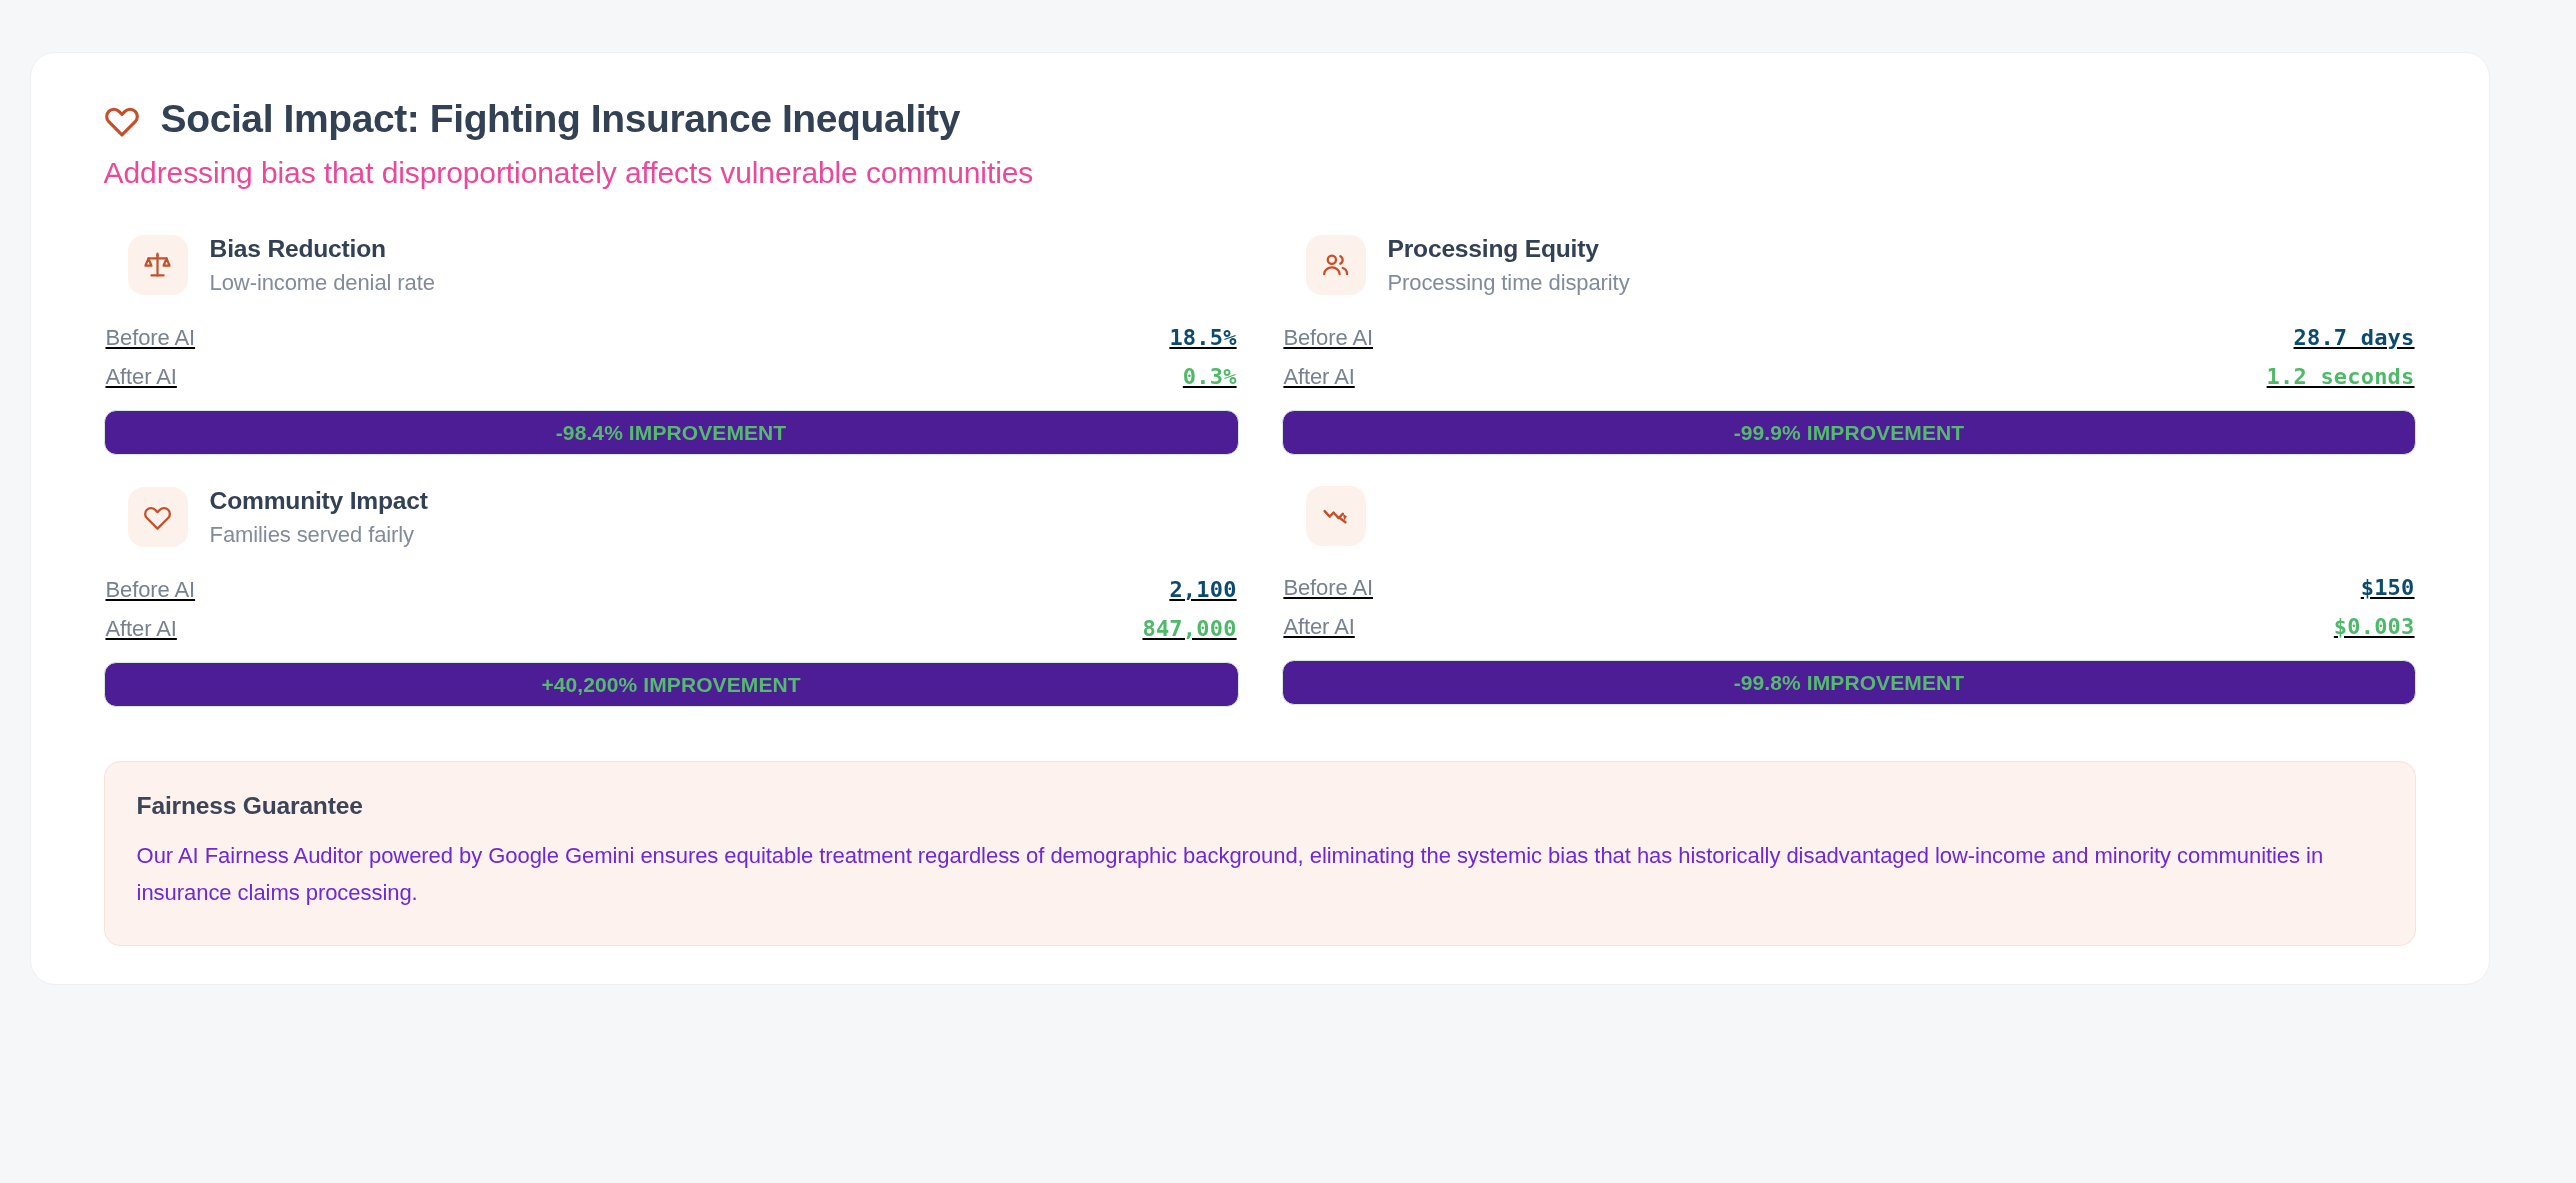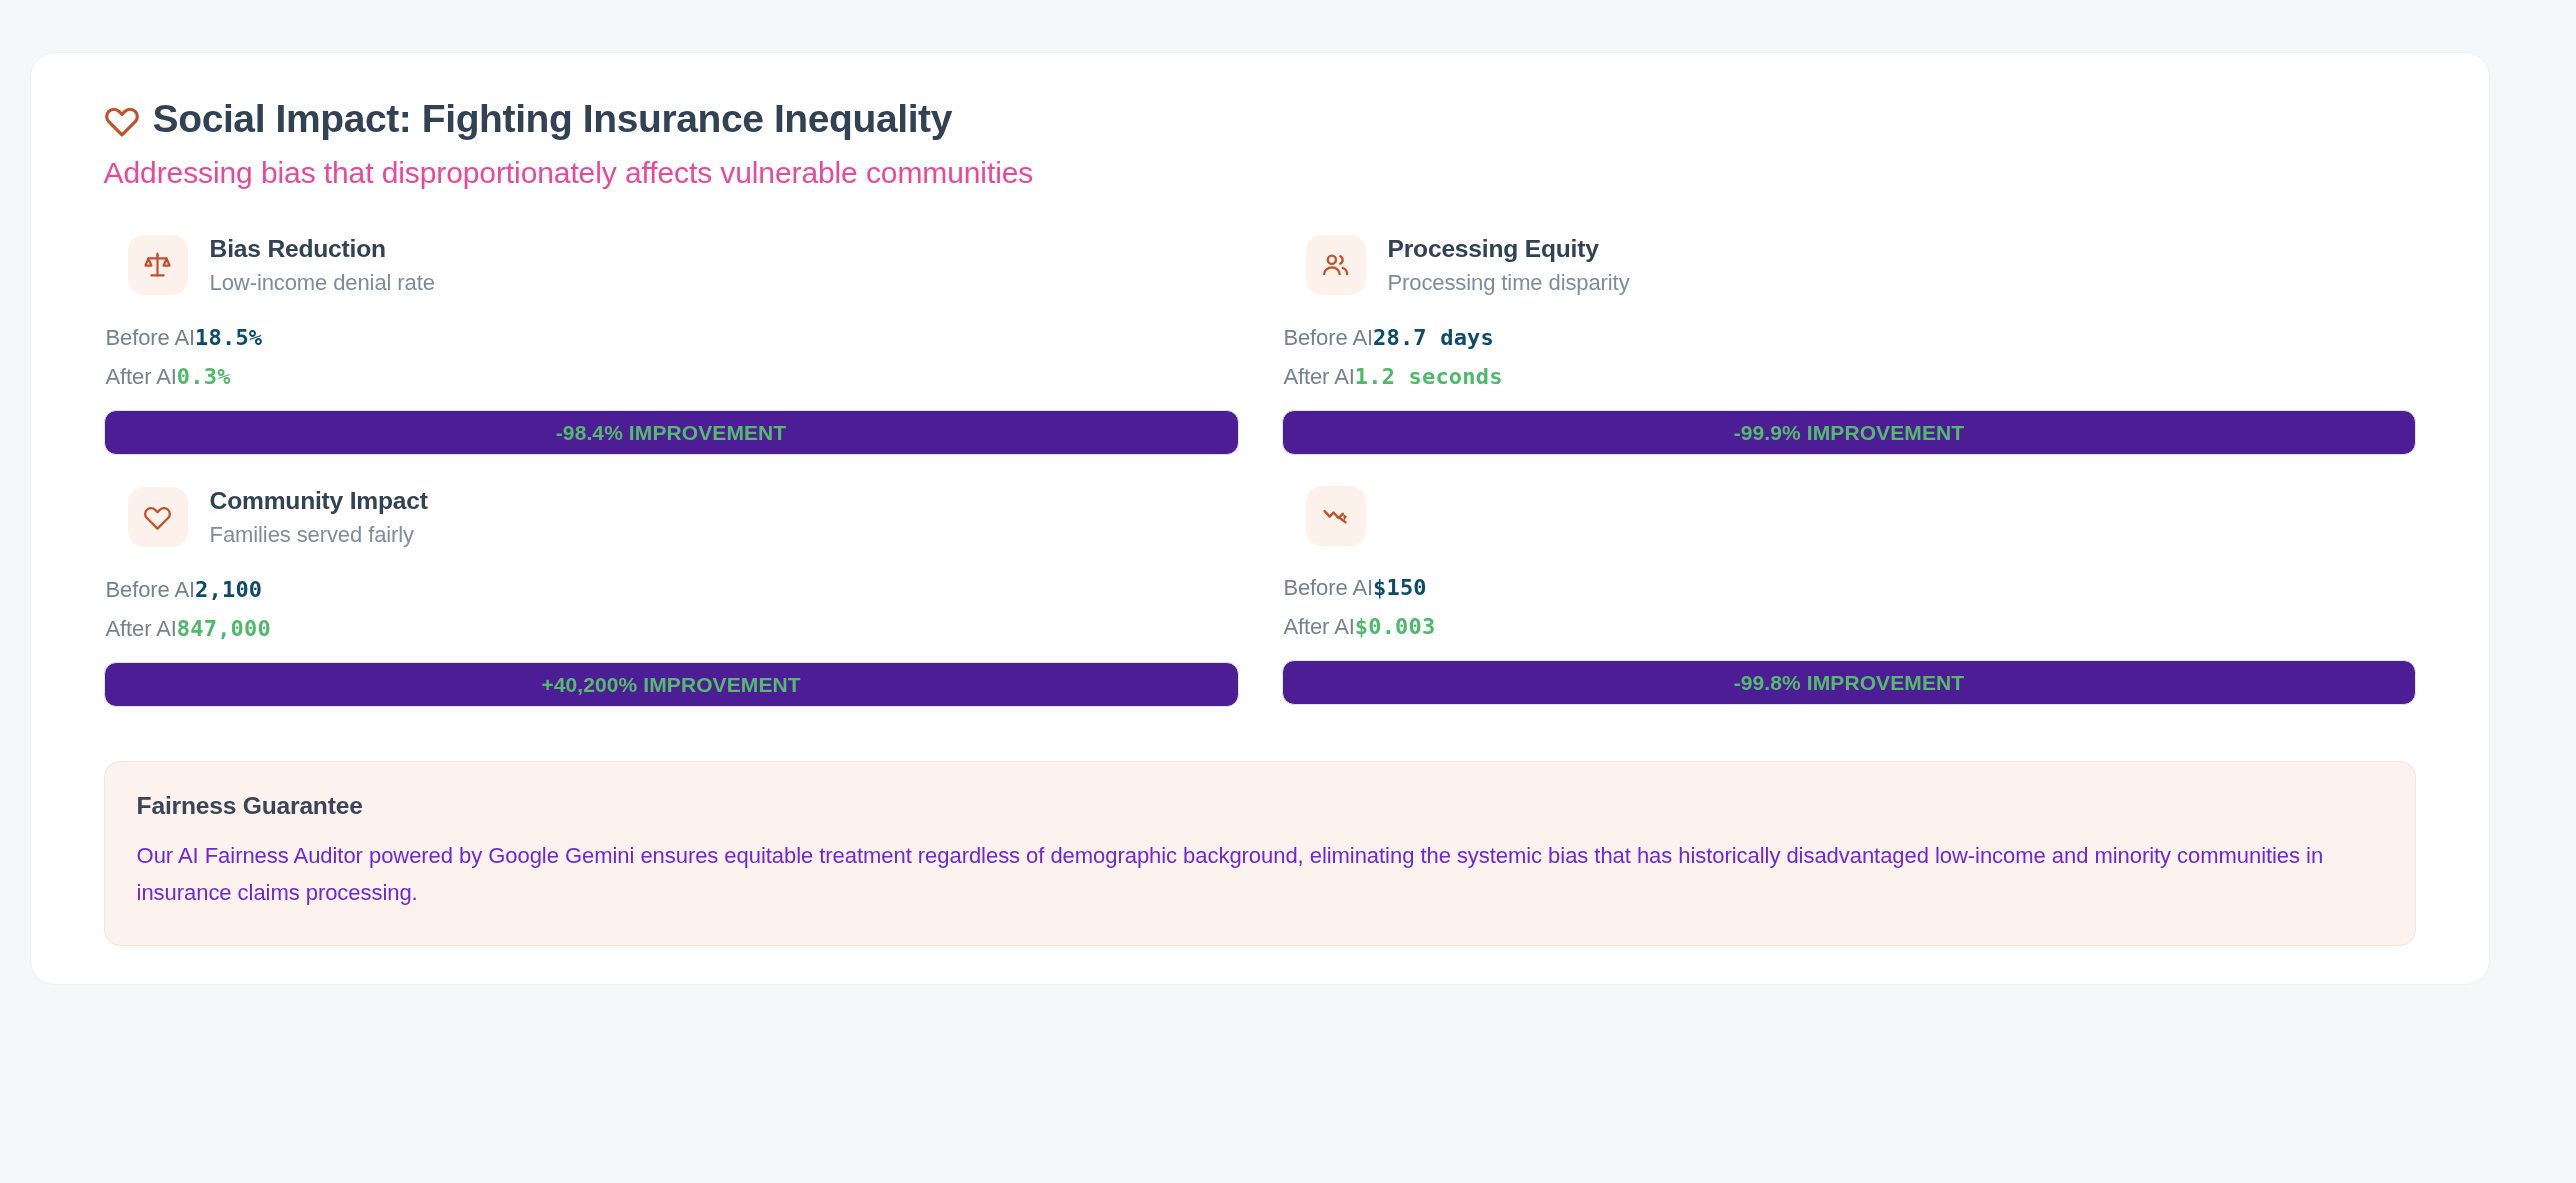--- a/index.html
+++ b/index.html
@@ -31,21 +31,21 @@
   }
 
   
   .panel-header {
     padding-left: 23.6px;
   }
 
   .title-row {
     display: flex;
     align-items: center;
-    gap: 13px;
+    gap: 21px;
   }
 
   .heart-big {
     width: 36px;
     height: 36px;
     flex: 0 0 auto;
     display: block;
     margin-top: 3.8px;
   }
 
@@ -117,21 +117,23 @@
     letter-spacing: -0.1px;
   }
 
   .metric-rows {
     margin-top: 23.6px;
   }
 
   .metric-row {
     display: flex;
     align-items: baseline;
+    justify-content: space-between;
     padding: 5.7px 1.9px 6.6px 1.9px;
+    text-decoration: underline;
   }
 
   .metric-row-label {
     font-size: 22px;
     color: #77818f;
     letter-spacing: -0.1px;
   }
 
   .metric-row-value {
     font-family: "DejaVu Sans Mono", "Liberation Mono", monospace;

